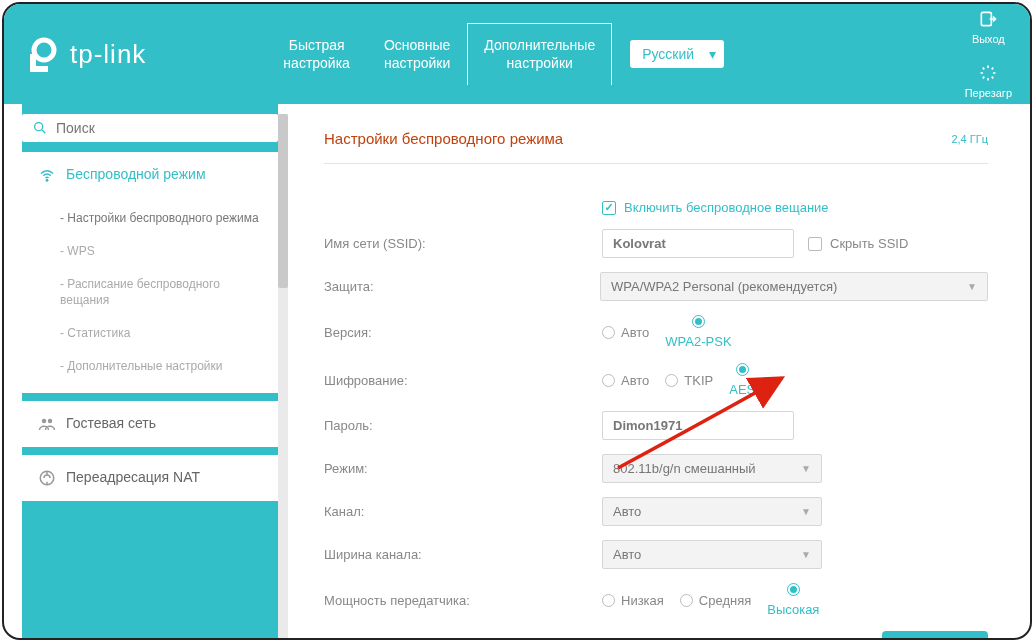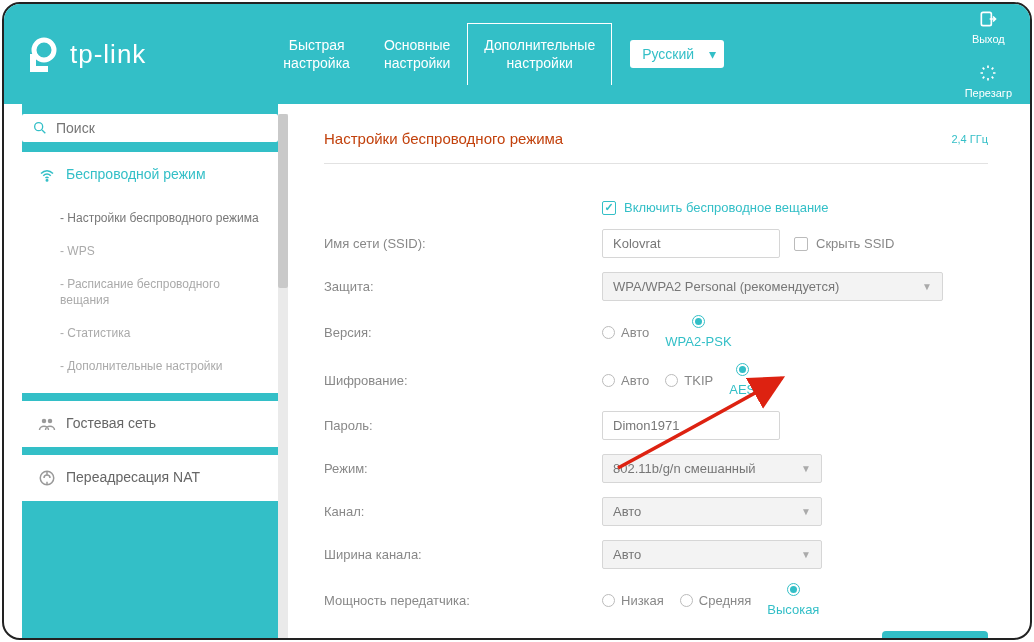--- a/index.html
+++ b/index.html
@@ -44,23 +44,23 @@
 .row-ctrls { display: flex; align-items: center; gap: 14px; }
 
 .check-wrap { display: flex; align-items: center; gap: 8px; }
 .check { width: 14px; height: 14px; border: 1px solid #33bfc7; border-radius: 2px; display: inline-flex; align-items: center; justify-content: center; cursor: pointer; }
 .check.on { background: #fff; }
 .check.on::after { content: '✓'; color: #33bfc7; font-size: 11px; font-weight: bold; }
 .check.gray { border-color: #bbb; }
 .check-lbl { font-size: 13px; color: #888; }
 .check-lbl.teal { color: #33bfc7; }
 
-.input { border: 1px solid #d6d6d6; padding: 6px 10px; font-size: 13px; color: #777; width: 178px; border-radius: 2px; }
+.input { border: 1px solid #d6d6d6; padding: 6px 10px; font-size: 13px; color: #777; width: 192px; border-radius: 2px; font-weight: bold; }
 .select { border: 1px solid #d6d6d6; padding: 6px 10px; font-size: 13px; color: #777; width: 220px; border-radius: 2px; background: #f3f3f3; position: relative; cursor: pointer; display: flex; justify-content: space-between; align-items: center; }
-.select.xwide { width: 341px; }
+.select.xwide { width: 388px; }
 .select .caret { color: #aaa; font-size: 10px; }
 
 .radio-grp { display: flex; align-items: center; gap: 16px; }
 .radio { display: inline-flex; align-items: center; gap: 6px; font-size: 13px; color: #888; cursor: pointer; }
 .radio-circle { width: 13px; height: 13px; border: 1.5px solid #bbb; border-radius: 50%; display: inline-flex; align-items: center; justify-content: center; }
 .radio.sel .radio-circle { border-color: #33bfc7; }
 .radio.sel .radio-circle::after { content: ''; width: 7px; height: 7px; background: #33bfc7; border-radius: 50%; }
 .radio.sel { color: #33bfc7; flex-direction: column; }
 
 .save-row { display: flex; justify-content: flex-end; margin-top: 8px; }

